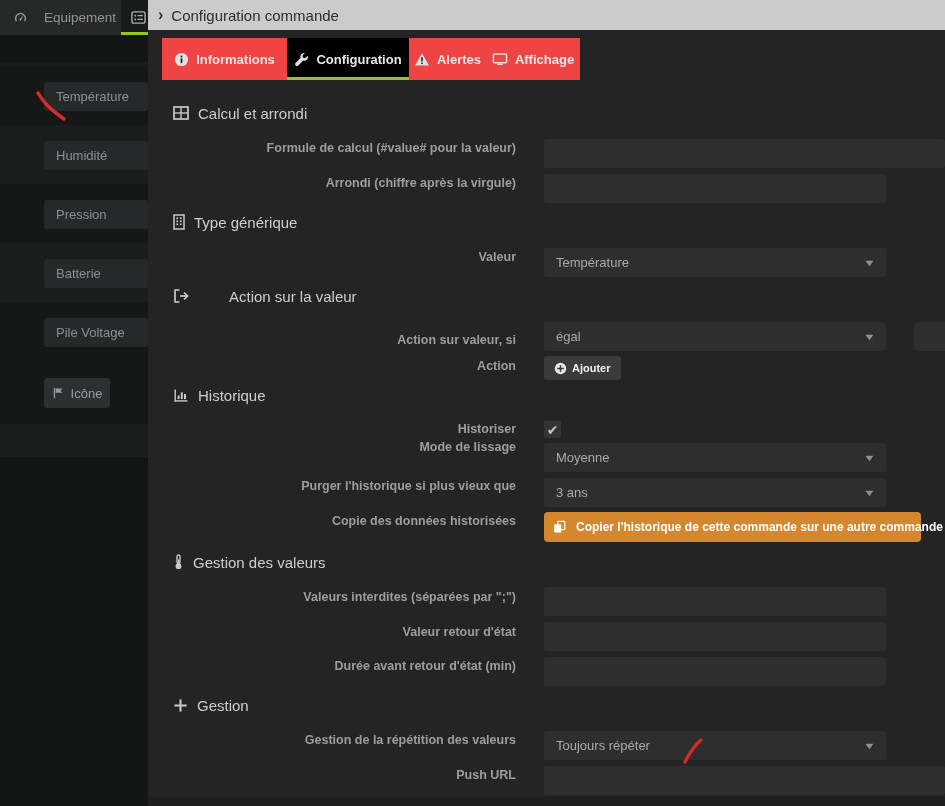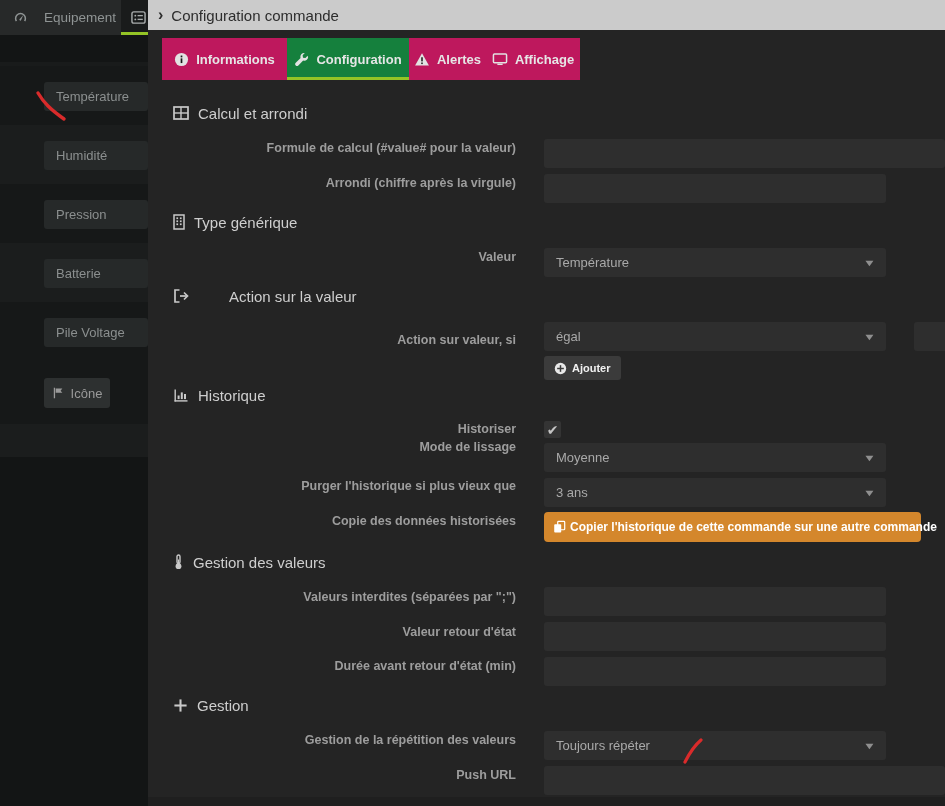--- a/index.html
+++ b/index.html
@@ -32,22 +32,22 @@
 
   
   .modal { left:148px; top:0; width:797px; height:806px; background:#242424; }
   .titlebar { left:0; top:0; width:797px; height:30px; background:#cbcbcb;
     display:flex; align-items:center; gap:8px; padding-left:10px;
     color:#2d2d2d; font-size:15px; font-weight:500; }
   .titlebar .chev { font-size:16px; font-weight:bold; line-height:1; }
 
   .tab { top:38px; height:42px; display:flex; align-items:center;
     justify-content:center; gap:7px; color:#e6e6e6; font-size:13px;
-    font-weight:600; cursor:pointer; background:#be185d; }
-  .tab.active { background:#15803d; border-bottom:3px solid #94c426; padding-top:3px; }
+    font-weight:600; cursor:pointer; background:#ef4444; }
+  .tab.active { background:#000000; border-bottom:3px solid #94c426; padding-top:3px; }
 
   .section-h { left:25px; height:20px; display:flex; align-items:center; gap:9px;
     color:#cecece; font-size:15px; font-weight:500; white-space:nowrap; }
 
   .lbl { left:40px; width:328px; text-align:right; color:#9d9d9d;
     font-size:12.5px; font-weight:bold; white-space:nowrap; }
 
   .txt-input { left:396px; height:29px; background:#2e2e2e; border:none; outline:none;
     border-radius:3px; color:#a9a9a9; font-size:13px; padding:0 12px;
     font-family:"Liberation Sans",sans-serif; }
@@ -59,21 +59,21 @@
 
   .stub-input { left:766px; top:322px; width:31px; height:29px; background:#2e2e2e;
     border:none; border-radius:3px 0 0 3px; }
 
   .btn-ajouter { left:396px; top:356px; height:24px; background:#3b3b3b; border:none;
     border-radius:3px; color:#f0f0f0; font-size:11px; font-weight:bold;
     display:flex; align-items:center; gap:5px; padding:0 10px; cursor:pointer; }
 
   .btn-copy { left:396px; top:512px; width:377px; height:30px; background:#d4872c;
     border:none; border-radius:4px; color:#ffffff; font-size:12px; font-weight:bold;
-    display:flex; align-items:center; gap:4px; padding:0 9px; cursor:pointer;
+    display:flex; align-items:center; gap:10px; padding:0 9px; cursor:pointer;
     white-space:nowrap; }
 
   .checkbox { left:396px; top:421px; width:17px; height:17px; background:#343434;
     border-radius:2px; display:flex; align-items:center; justify-content:center;
     color:#c4c4c4; font-size:14px; cursor:pointer; line-height:1; }
 
   .footer-strip { left:0; top:797px; width:797px; height:9px; background:#1f1f1f; }
 
   svg { display:block; }
 </style>
@@ -232,20 +232,21 @@
     <span>Action sur la valeur</span>
   </div>
 
   <div class="abs lbl" style="top:314px;margin-top:19px;">Action sur valeur, si</div>
   <div class="abs select" style="top:322px;gap:6px;">
     <span>égal</span>
     <span class="caret">▼</span>
   </div>
   <input class="abs stub-input" style="">
 
+  <div class="abs lbl" style="top:359px;">Action</div>
   <button class="abs btn-ajouter">
     <span>
       <svg width="13" height="13" viewBox="0 0 16 16">
         <circle cx="8" cy="8" r="7" fill="#e8e8e8"></circle>
         <rect x="7.1" y="3.9" width="1.8" height="8.2" fill="#3b3b3b"></rect>
         <rect x="3.9" y="7.1" width="8.2" height="1.8" fill="#3b3b3b"></rect>
       </svg>
     </span>
     <span>Ajouter</span>
   </button>

